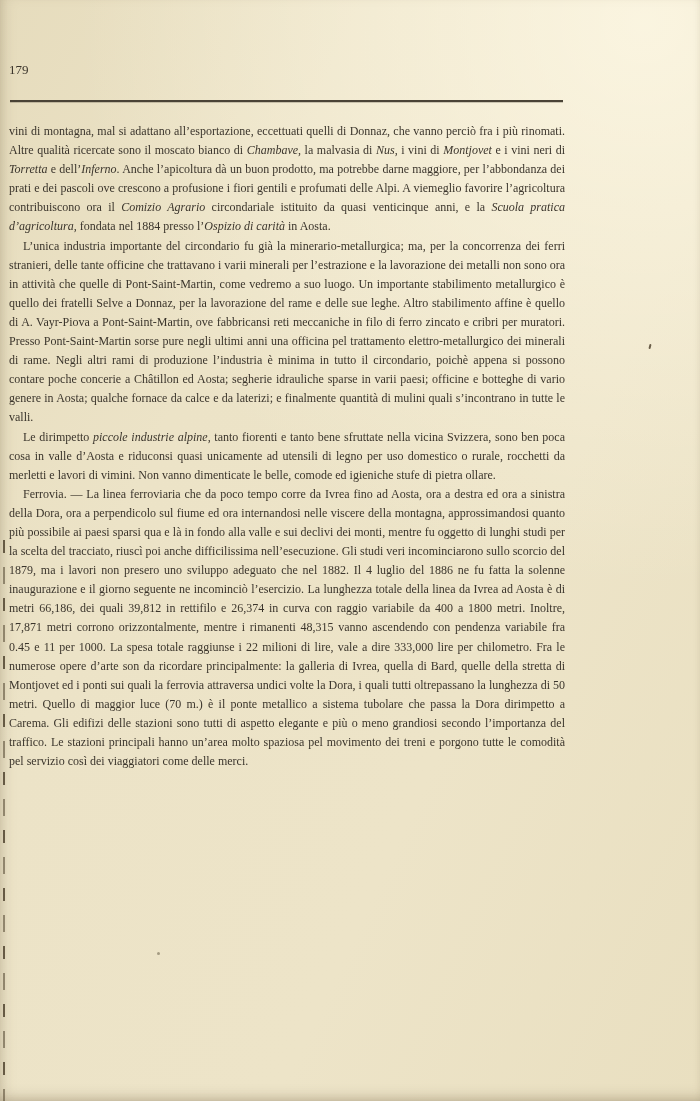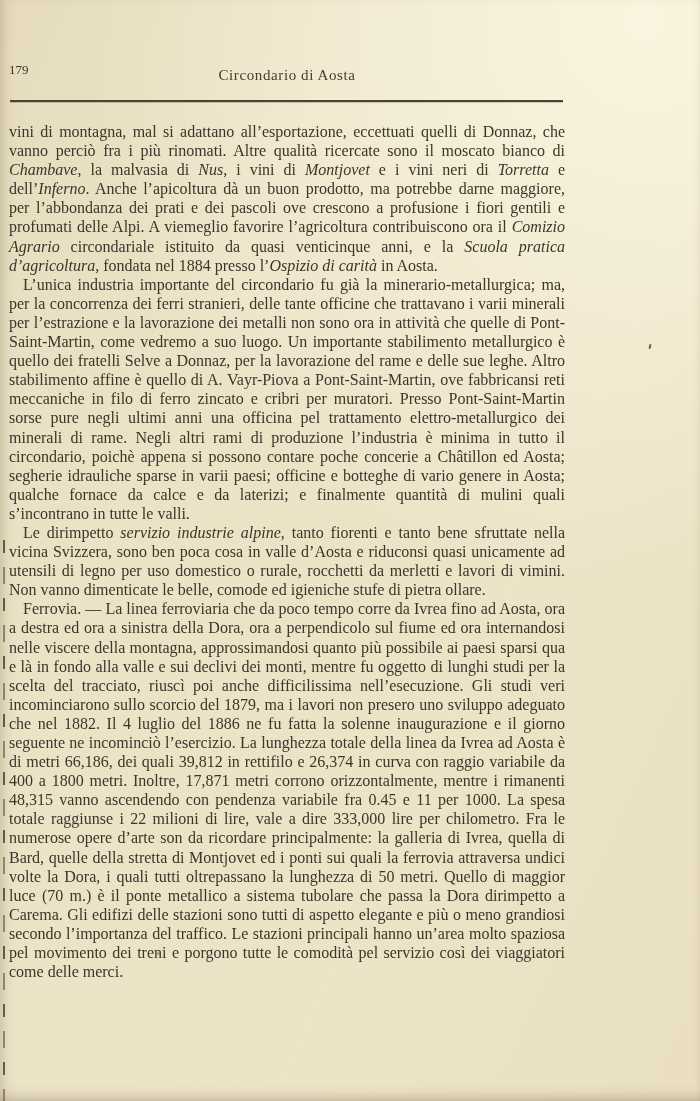--- a/index.html
+++ b/index.html
@@ -55,21 +55,21 @@
     width: 553px;
     height: 2px;
     background: #4a4336;
     box-shadow: 0 1px 0 rgba(74,67,54,0.25);
   }
   .body-text {
     position: absolute;
     top: 122px;
     left: 9px;
     width: 556px;
-    font-size: 16px;
+    font-size: 12px;
     line-height: 19.1px;
     text-align: justify;
     color: #3b352c;
   }
   .body-text p {
     margin: 0;
     text-indent: 14px;
   }
   .body-text p.no-indent {
     text-indent: 0;
@@ -109,30 +109,29 @@
     height: 3px;
     background: rgba(106,94,73,0.55);
     border-radius: 50%;
   }
 </style>
 </head>
 <body>
 
 <div class="page">
 
-  <div class="running-title">Circondario di Aosta</div>
 
   <div class="page-number">179</div>
 
   <div class="header-rule"></div>
 
   <div class="body-text">
       <p class="no-indent"><span>vini di montagna, mal si adattano all’esportazione, eccettuati quelli di Donnaz, che vanno perciò fra i più rinomati. Altre qualità ricercate sono il moscato bianco di </span><span class="it">Chambave</span><span>, la malvasia di </span><span class="it">Nus</span><span>, i vini di </span><span class="it">Montjovet</span><span> e i vini neri di </span><span class="it">Torretta</span><span> e dell’</span><span class="it">Inferno</span><span>. Anche l’apicoltura dà un buon prodotto, ma potrebbe darne maggiore, per l’abbondanza dei prati e dei pascoli ove crescono a profusione i fiori gentili e profumati delle Alpi. A viemeglio favorire l’agricoltura contribuiscono ora il </span><span class="it">Comizio Agrario</span><span> circondariale istituito da quasi venticinque anni, e la </span><span class="it">Scuola pratica d’agricoltura</span><span>, fondata nel 1884 presso l’</span><span class="it">Ospizio di carità</span><span> in Aosta.</span></p>
       <p><span>L’unica industria importante del circondario fu già la minerario-metallurgica; ma, per la concorrenza dei ferri stranieri, delle tante officine che trattavano i varii minerali per l’estrazione e la lavorazione dei metalli non sono ora in attività che quelle di Pont-Saint-Martin, come vedremo a suo luogo. Un importante stabilimento metallurgico è quello dei fratelli Selve a Donnaz, per la lavorazione del rame e delle sue leghe. Altro stabilimento affine è quello di A. Vayr-Piova a Pont-Saint-Martin, ove fabbricansi reti meccaniche in filo di ferro zincato e cribri per muratori. Presso Pont-Saint-Martin sorse pure negli ultimi anni una officina pel trattamento elettro-metallurgico dei minerali di rame. Negli altri rami di produzione l’industria è minima in tutto il circondario, poichè appena si possono contare poche concerie a Châtillon ed Aosta; segherie idrauliche sparse in varii paesi; officine e botteghe di vario genere in Aosta; qualche fornace da calce e da laterizi; e finalmente quantità di mulini quali s’incontrano in tutte le valli.</span></p>
-      <p><span>Le dirimpetto </span><span class="it">servizio industrie alpine</span><span>, tanto fiorenti e tanto bene sfruttate nella vicina Svizzera, sono ben poca cosa in valle d’Aosta e riduconsi quasi unicamente ad utensili di legno per uso domestico o rurale, rocchetti da merletti e lavori di vimini. Non vanno dimenticate le belle, comode ed igieniche stufe di pietra ollare.</span></p>
+      <p><span>Le dirimpetto </span><span class="it">piccole industrie alpine</span><span>, tanto fiorenti e tanto bene sfruttate nella vicina Svizzera, sono ben poca cosa in valle d’Aosta e riduconsi quasi unicamente ad utensili di legno per uso domestico o rurale, rocchetti da merletti e lavori di vimini. Non vanno dimenticate le belle, comode ed igieniche stufe di pietra ollare.</span></p>
       <p><span class="b">Ferrovia.</span><span> — La linea ferroviaria che da poco tempo corre da Ivrea fino ad Aosta, ora a destra ed ora a sinistra della Dora, ora a perpendicolo sul fiume ed ora internandosi nelle viscere della montagna, approssimandosi quanto più possibile ai paesi sparsi qua e là in fondo alla valle e sui declivi dei monti, mentre fu oggetto di lunghi studi per la scelta del tracciato, riuscì poi anche difficilissima nell’esecuzione. Gli studi veri incominciarono sullo scorcio del 1879, ma i lavori non presero uno sviluppo adeguato che nel 1882. Il 4 luglio del 1886 ne fu fatta la solenne inaugurazione e il giorno seguente ne incominciò l’esercizio. La lunghezza totale della linea da Ivrea ad Aosta è di metri 66,186, dei quali 39,812 in rettifilo e 26,374 in curva con raggio variabile da 400 a 1800 metri. Inoltre, 17,871 metri corrono orizzontalmente, mentre i rimanenti 48,315 vanno ascendendo con pendenza variabile fra 0.45 e 11 per 1000. La spesa totale raggiunse i 22 milioni di lire, vale a dire 333,000 lire per chilometro. Fra le numerose opere d’arte son da ricordare principalmente: la galleria di Ivrea, quella di Bard, quelle della stretta di Montjovet ed i ponti sui quali la ferrovia attraversa undici volte la Dora, i quali tutti oltrepassano la lunghezza di 50 metri. Quello di maggior luce (70 m.) è il ponte metallico a sistema tubolare che passa la Dora dirimpetto a Carema. Gli edifizi delle stazioni sono tutti di aspetto elegante e più o meno grandiosi secondo l’importanza del traffico. Le stazioni principali hanno un’area molto spaziosa pel movimento dei treni e porgono tutte le comodità pel servizio così dei viaggiatori come delle merci.</span></p>
     </div>
 
   <div class="binding-line"></div>
 
   <div class="speck-1"></div>
   <div class="speck-2"></div>
 
 </div>
 

